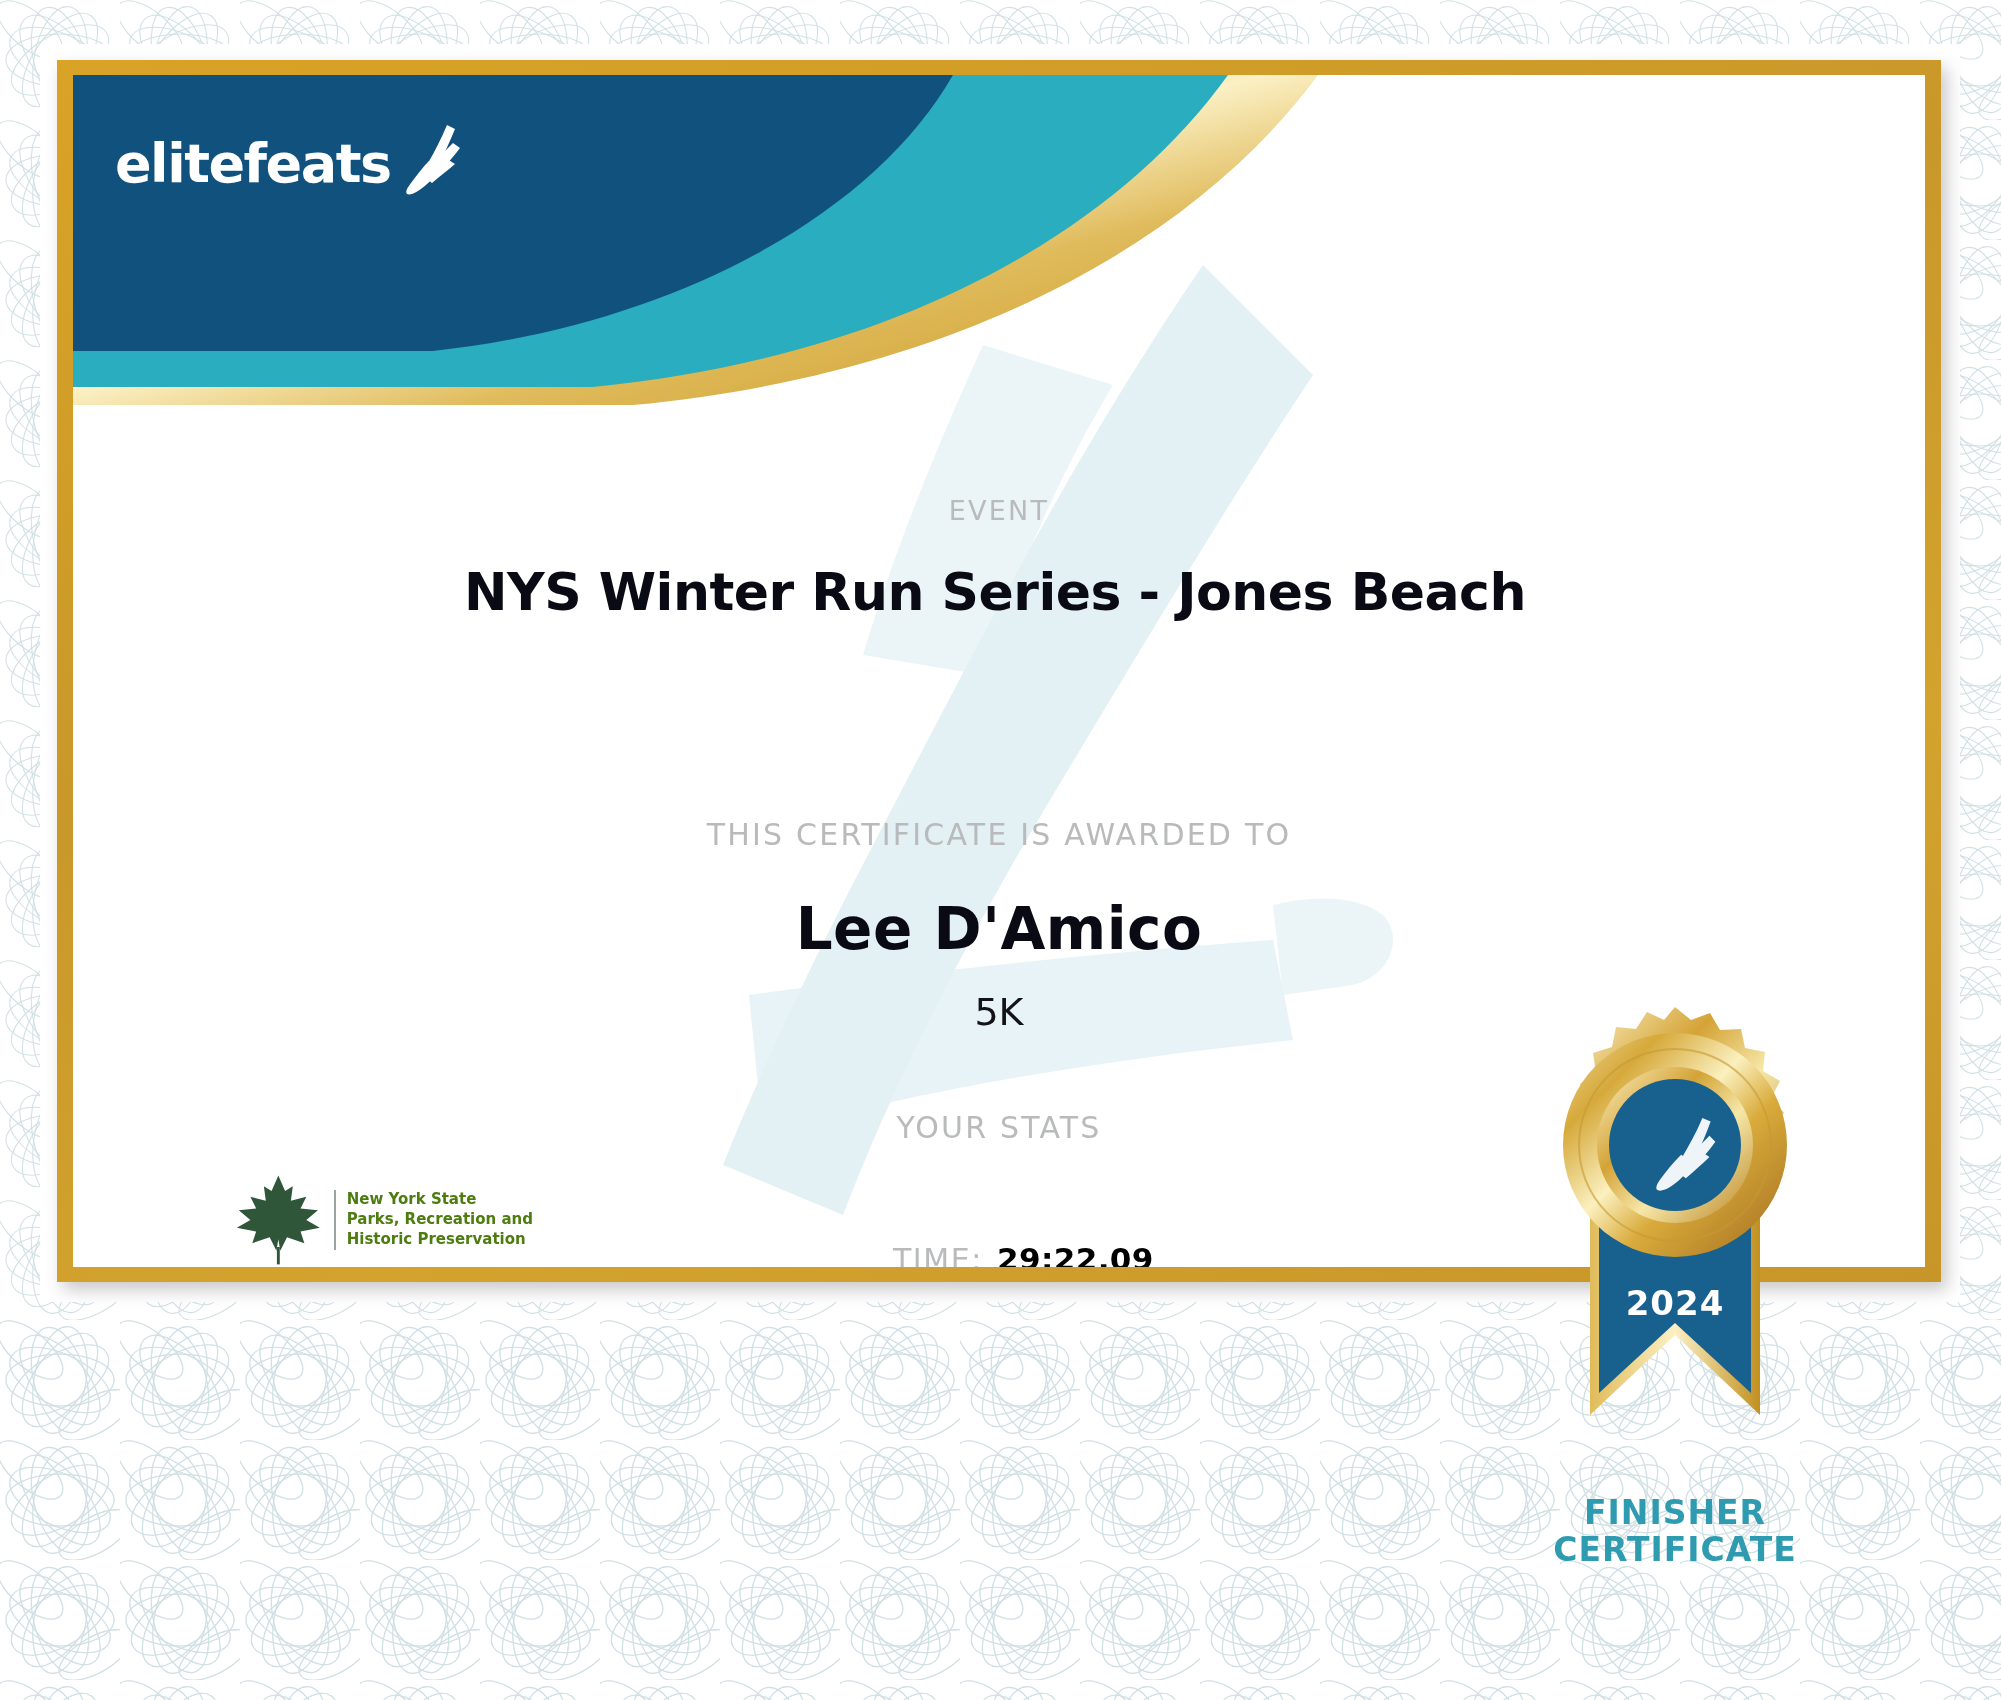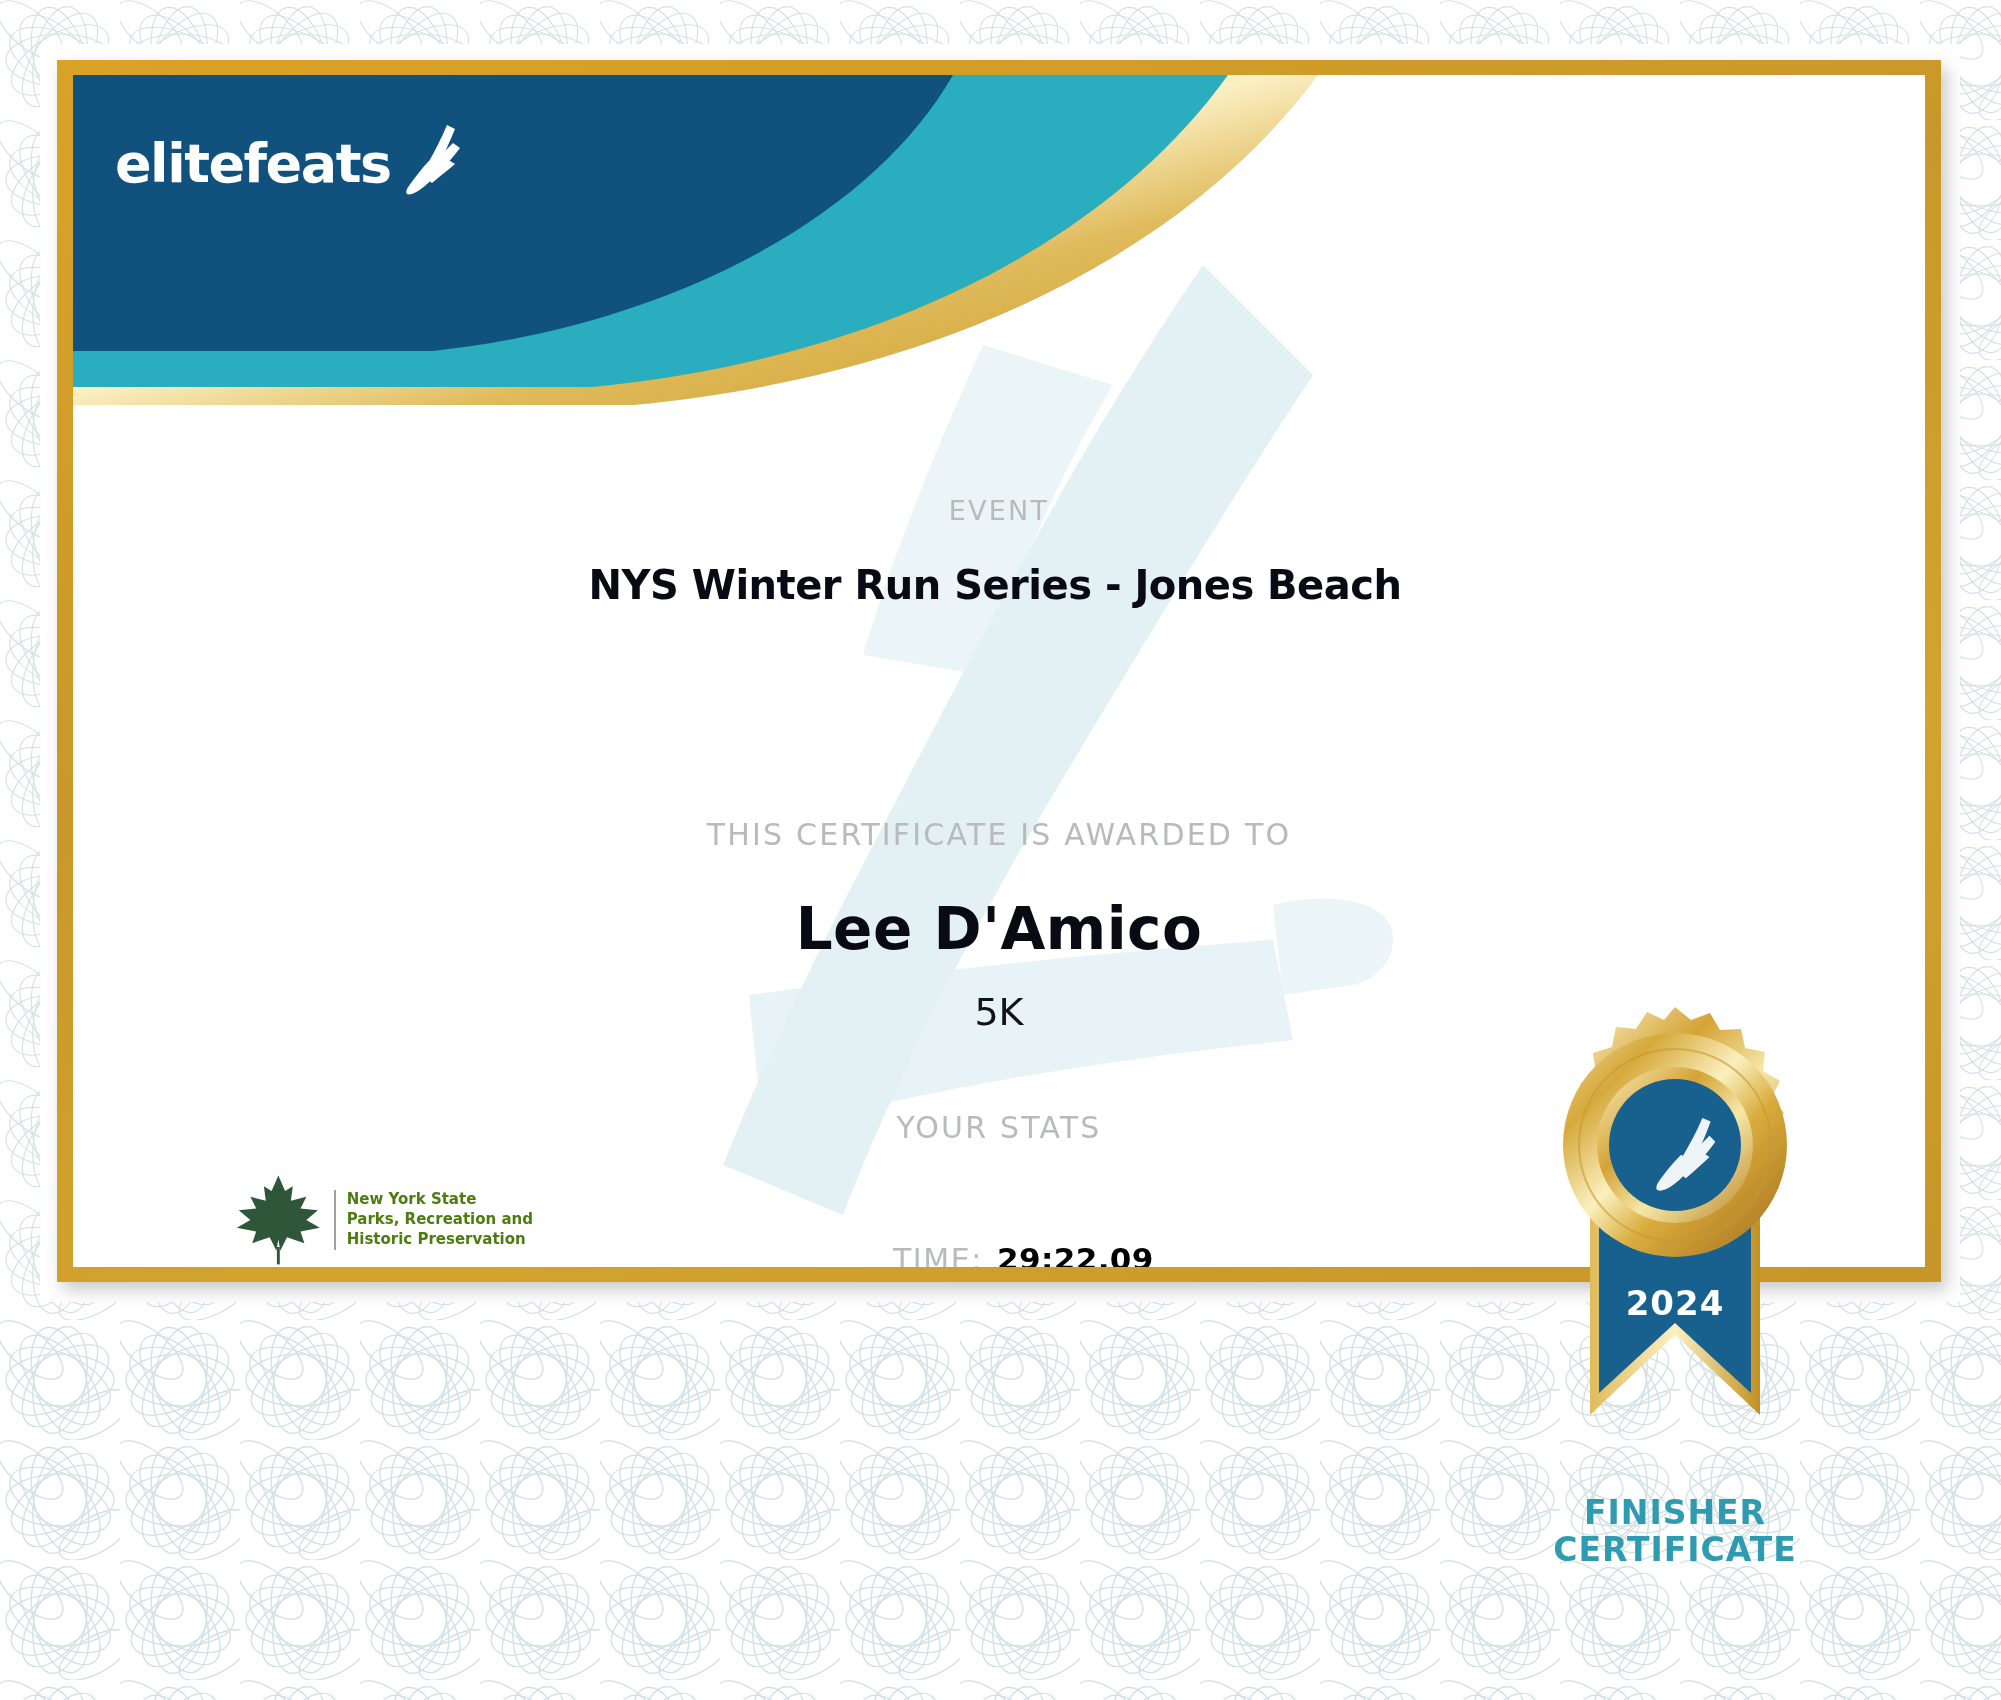--- a/index.html
+++ b/index.html
@@ -93,21 +93,21 @@
     font-weight: 700;
     text-align: center;
   }
 
   .event-label {
     position: absolute; left: 0; right: 0; top: 420px;
     font-size: 27px;
   }
   .event-title {
     position: absolute; left: 0; right: 8px; top: 487px;
-    font-size: 40px;
+    font-size: 52px;
     letter-spacing: -0.5px;
   }
   .awarded-label {
     position: absolute; left: 0; right: 0; top: 742px;
     font-size: 30px;
   }
   .recipient {
     position: absolute; left: 0; right: 0; top: 820px;
     font-size: 58px;
     letter-spacing: 0.5px;

